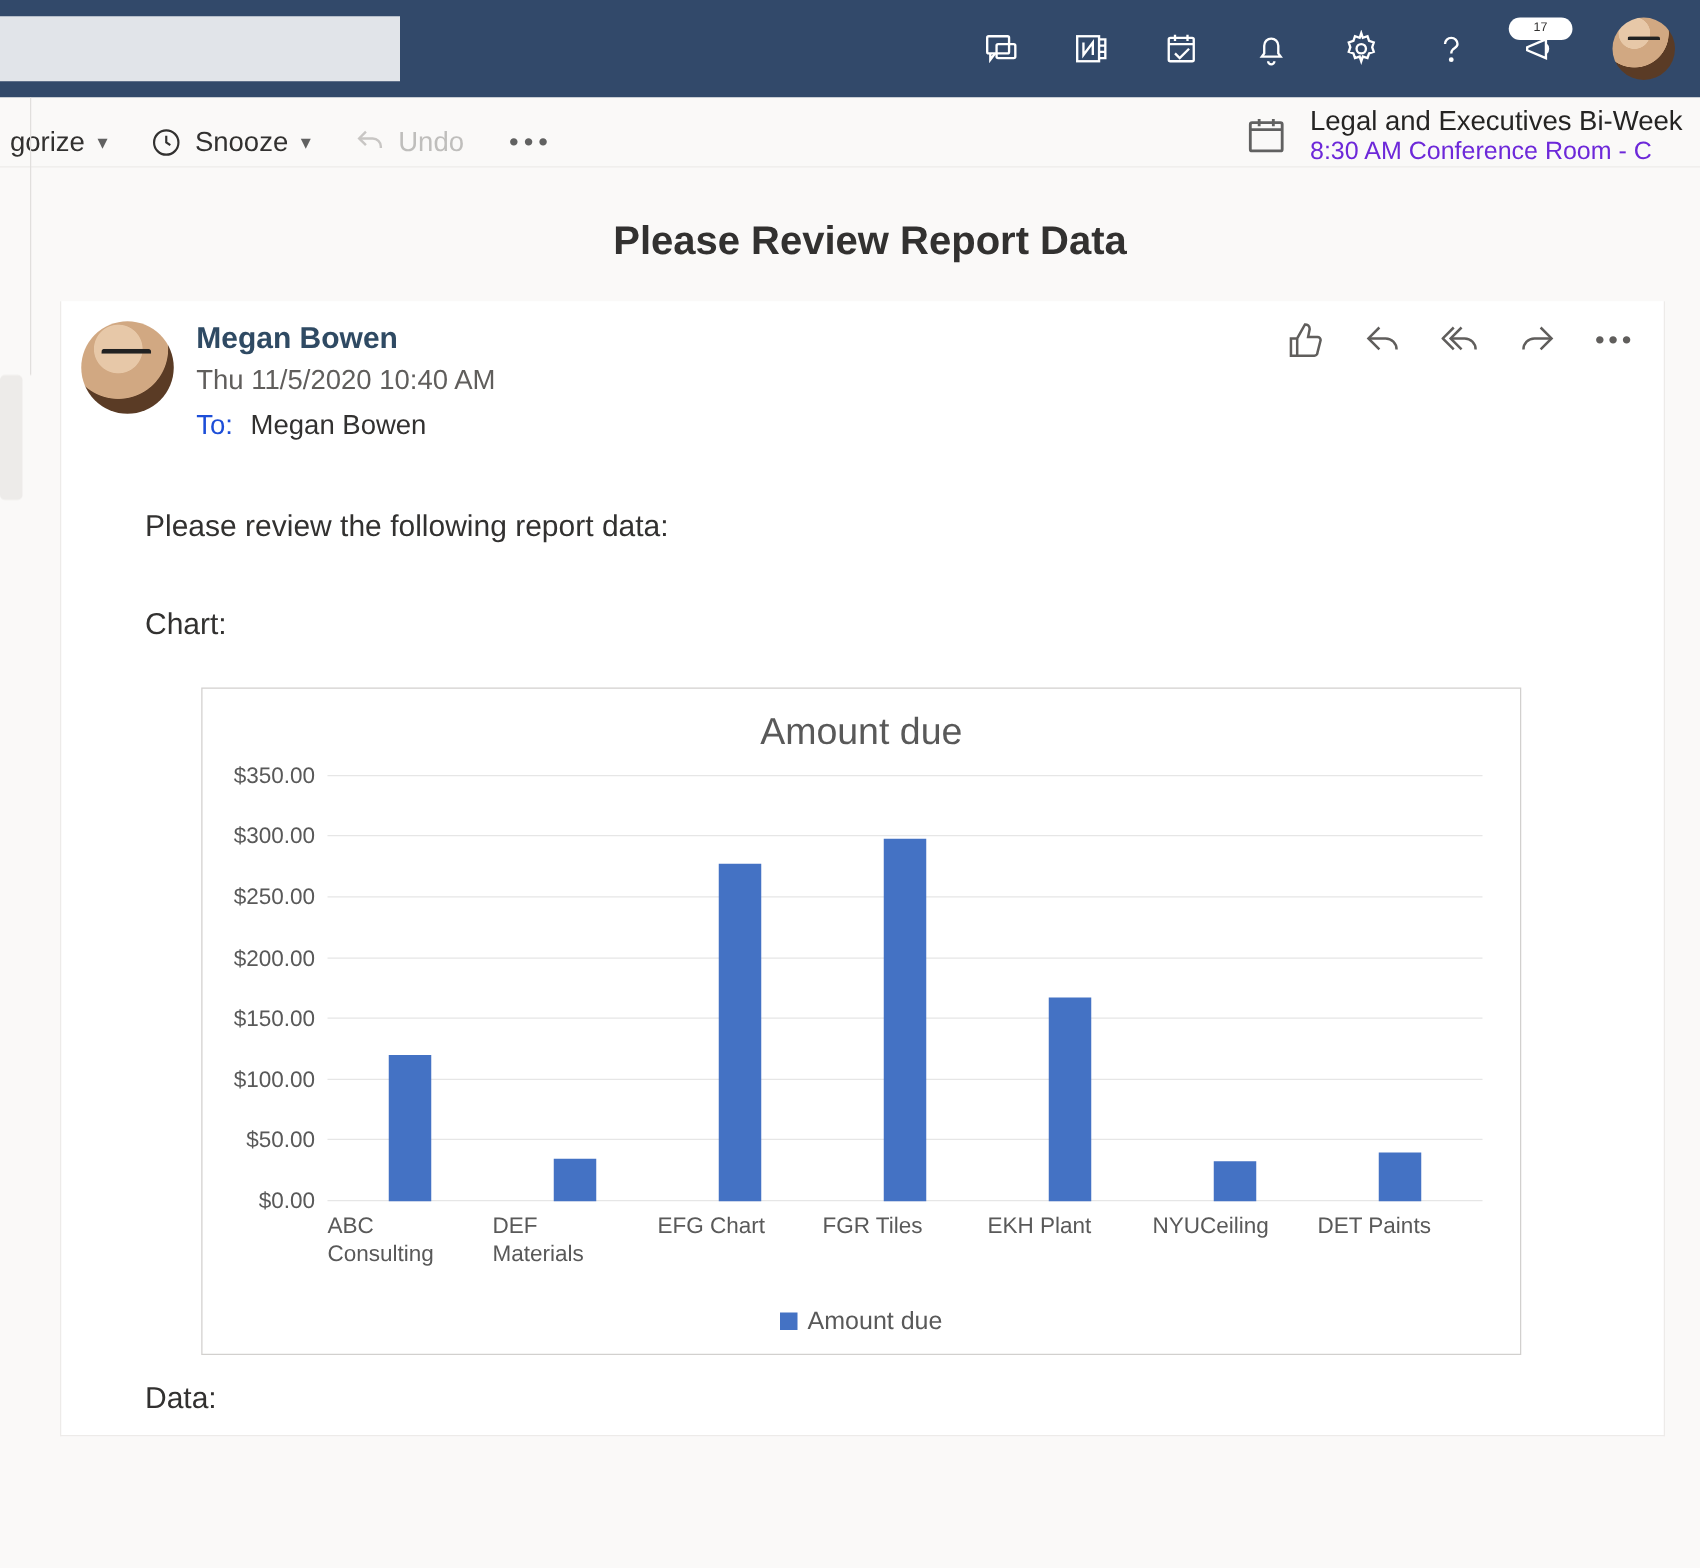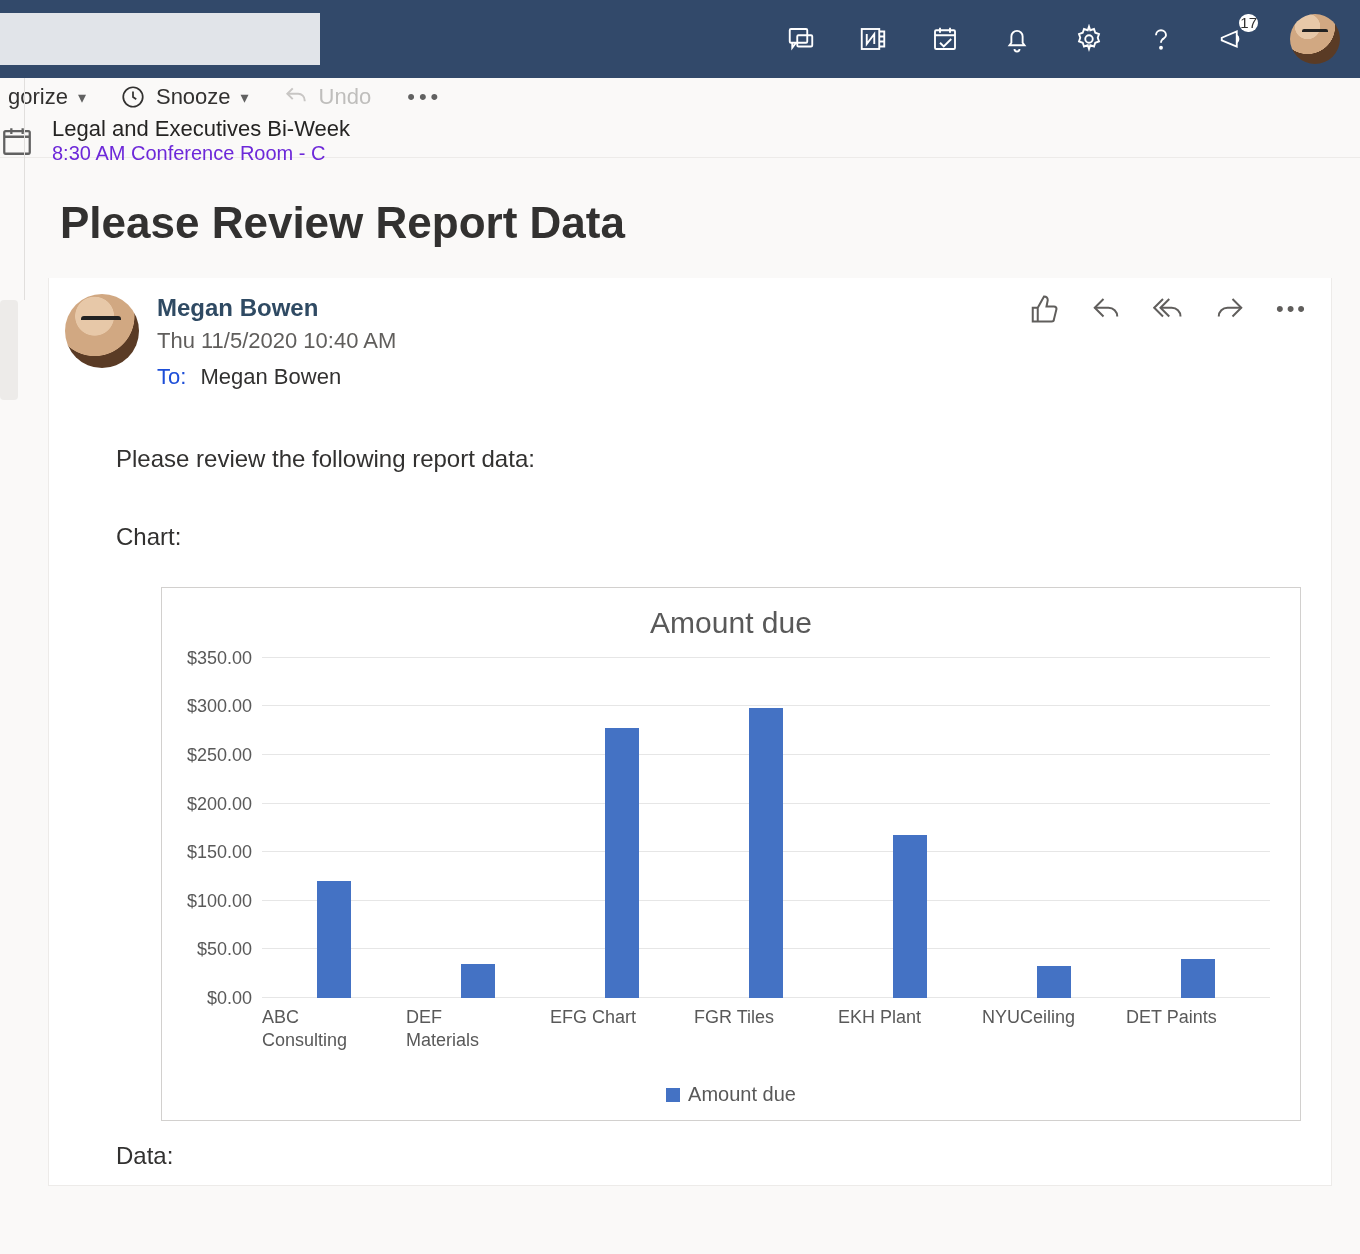--- a/index.html
+++ b/index.html
@@ -38,22 +38,22 @@
     cursor: pointer;
     position: relative;
   }
   .header-icon svg { width: 100%; height: 100%; }
   .badge {
     position: absolute;
     top: -10px; right: -10px;
     background: #fff;
     color: #323130;
     border-radius: 10px;
-    font-size: 15px;
-    padding: 0 1px;
+    font-size: 10px;
+    padding: 0 20px;
     line-height: 18px;
   }
   .avatar {
     width: 50px; height: 50px;
     border-radius: 50%;
     background: radial-gradient(circle at 35% 25%, #e7c8a8 25%, #d1a882 26% 55%, #5a3b25 56%);
     position: relative;
     overflow: hidden;
   }
   .avatar::after {
@@ -61,27 +61,26 @@
     position:absolute;
     top:15px; left:12px;
     width:26px; height:10px;
     border-top: 3px solid #222;
     border-radius: 2px;
   }
 
   
   .toolbar {
     background: #faf9f8;
-    height: 80px;
+    height: 56px;
     border-bottom: 1px solid #edebe9;
     display: flex;
-    align-items: flex-start;
+    align-items: flex-end;
     justify-content: space-between;
     padding: 0 14px 0 0;
-    flex-direction: column;
   }
   .toolbar-left {
     display: flex;
     align-items: center;
     gap: 18px;
     font-size: 22px;
     color: #323130;
     padding-left: 0;
   }
   .tb-btn {
@@ -104,24 +103,25 @@
   .cal-ico { width: 34px; height: 34px; color: #616161; }
   .cal-ico svg { width: 100%; height: 100%; }
   .event-title { font-size: 22px; color: #252423; line-height:1.2; }
   .event-sub { font-size: 20px; color: #6d28d9; }
 
   
   .msg-pane {
     padding: 20px 28px 0 60px;
   }
   .subject {
-    font-size: 44px;
+    font-size: 32px;
     font-weight: 600;
     color: #323130;
     margin: 20px 0 30px 0;
+    text-align: center;
   }
   .msg-card {
     background: #ffffff;
     border: 1px solid #edebe9;
     border-top: none;
     margin-left: -12px;
     padding: 16px 24px 10px 16px;
   }
   .msg-header {
     display: flex;
@@ -156,21 +156,21 @@
   .msg-body {
     margin: 50px 0 0 51px;
     font-size: 24px;
     color: #323130;
     line-height: 1.6;
   }
 
   
   .chart-wrap {
     margin: 30px 0 0 96px;
-    width: 1140px;
+    width: 1056px;
     border: 1px solid #d2d0ce;
     background: #fff;
     padding: 18px 10px 14px 10px;
   }
   .chart-title {
     text-align: center;
     font-size: 30px;
     color: #595959;
     margin-bottom: 18px;
   }

